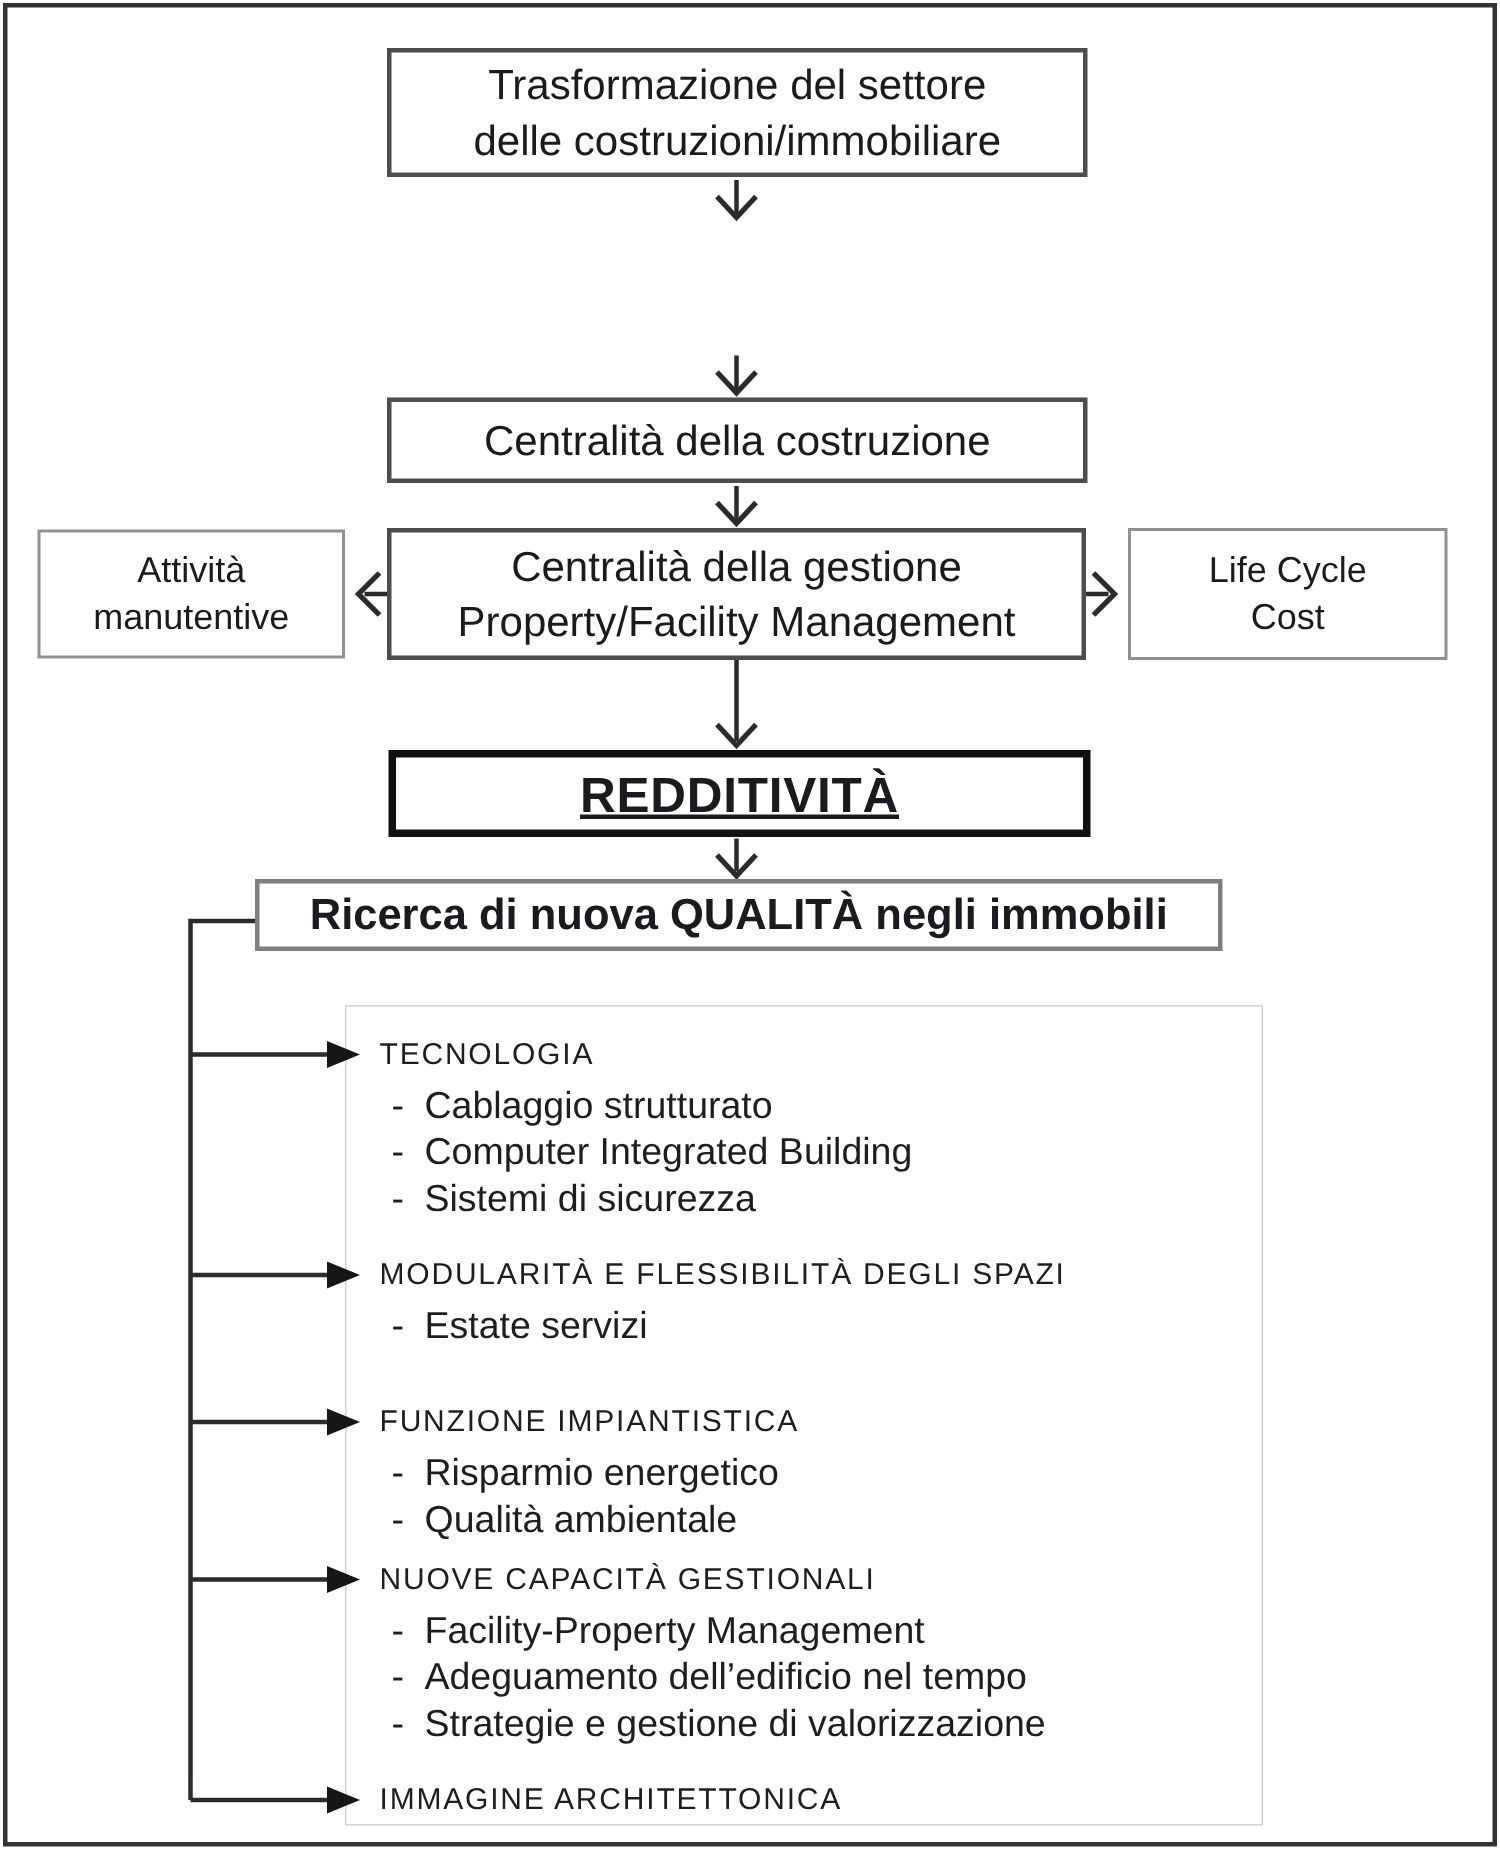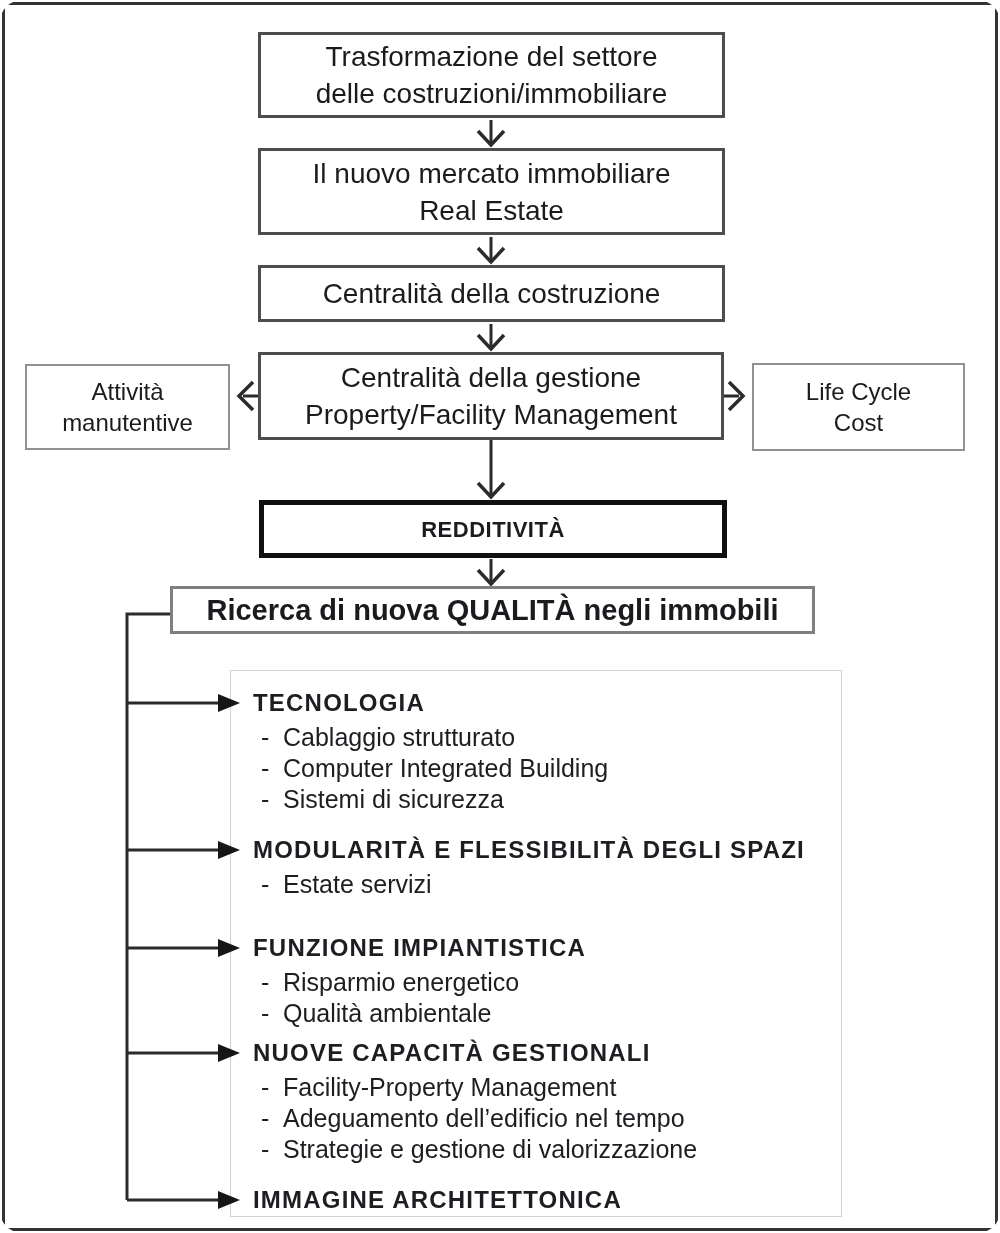--- a/index.html
+++ b/index.html
@@ -4,21 +4,20 @@
 <style>
   html, body { margin: 0; padding: 0; background: #ffffff; }
   .page {
     position: relative;
     width: 1000px;
     height: 1233px;
     background: #ffffff;
     font-family: "Liberation Sans", sans-serif;
     color: #1b1b1f;
     overflow: hidden;
-    border-radius: 22px;
   }
   .frame {
     position: absolute;
     left: 2px; top: 2px; right: 2px; bottom: 2px;
     border: 3px solid #333333;
     pointer-events: none;
   }
   .layer { position: absolute; left: 0; top: 0; }
   .box {
     position: absolute;
@@ -31,49 +30,48 @@
     text-align: center;
     font-size: 28px;
     line-height: 37px;
     box-sizing: border-box;
   }
   .box .bl { display: block; }
   .box-side {
     border: 2px solid #919191;
     font-size: 24px;
     line-height: 31px;
-    margin-top: 11px;
   }
   .box-redd {
     border: 5px solid #101010;
     font-weight: bold;
-    font-size: 22px;
+    font-size: 33px;
     letter-spacing: 0.5px;
+    text-decoration: underline;
   }
   .box-quality {
     border: 3px solid #7f7f7f;
     font-weight: bold;
     font-size: 29px;
   }
   .panel {
     position: absolute;
     left: 230px; top: 670px;
     width: 612px; height: 547px;
     background: #ffffff;
     border: 1px solid #d2d2d2;
     box-sizing: border-box;
   }
   .section { position: absolute; color: #1d1d22; }
   .heading {
-    font-size: 24px;
+    font-size: 20px;
     line-height: 26px;
     letter-spacing: 1.2px;
     margin-bottom: 6px;
     white-space: nowrap;
-    font-weight: bold;
   }
   .item {
     display: flex;
     font-size: 25px;
     line-height: 31px;
     white-space: nowrap;
   }
   .dash { width: 30px; padding-left: 8px; box-sizing: border-box; }
 </style>
 </head>
@@ -132,24 +130,20 @@
       <polygon points="218,1044 240,1053 218,1062"></polygon>
       <polygon points="218,1191 240,1200 218,1209"></polygon>
     </g>
   </svg>
 
   <div class="box" style="left:258px;top:32px;width:467px;height:86px">
     <span class="bl">Trasformazione del settore</span>
     <span class="bl">delle costruzioni/immobiliare</span>
   </div>
 
-  <div class="box" style="left:258px;top:148px;width:467px;height:87px">
-    <span class="bl">Il nuovo mercato immobiliare</span>
-    <span class="bl">Real Estate</span>
-  </div>
 
   <div class="box" style="left:258px;top:265px;width:467px;height:57px">
     <span class="bl">Centralità della costruzione</span>
   </div>
 
   <div class="box" style="left:258px;top:352px;width:466px;height:88px">
     <span class="bl">Centralità della gestione</span>
     <span class="bl">Property/Facility Management</span>
   </div>
 

